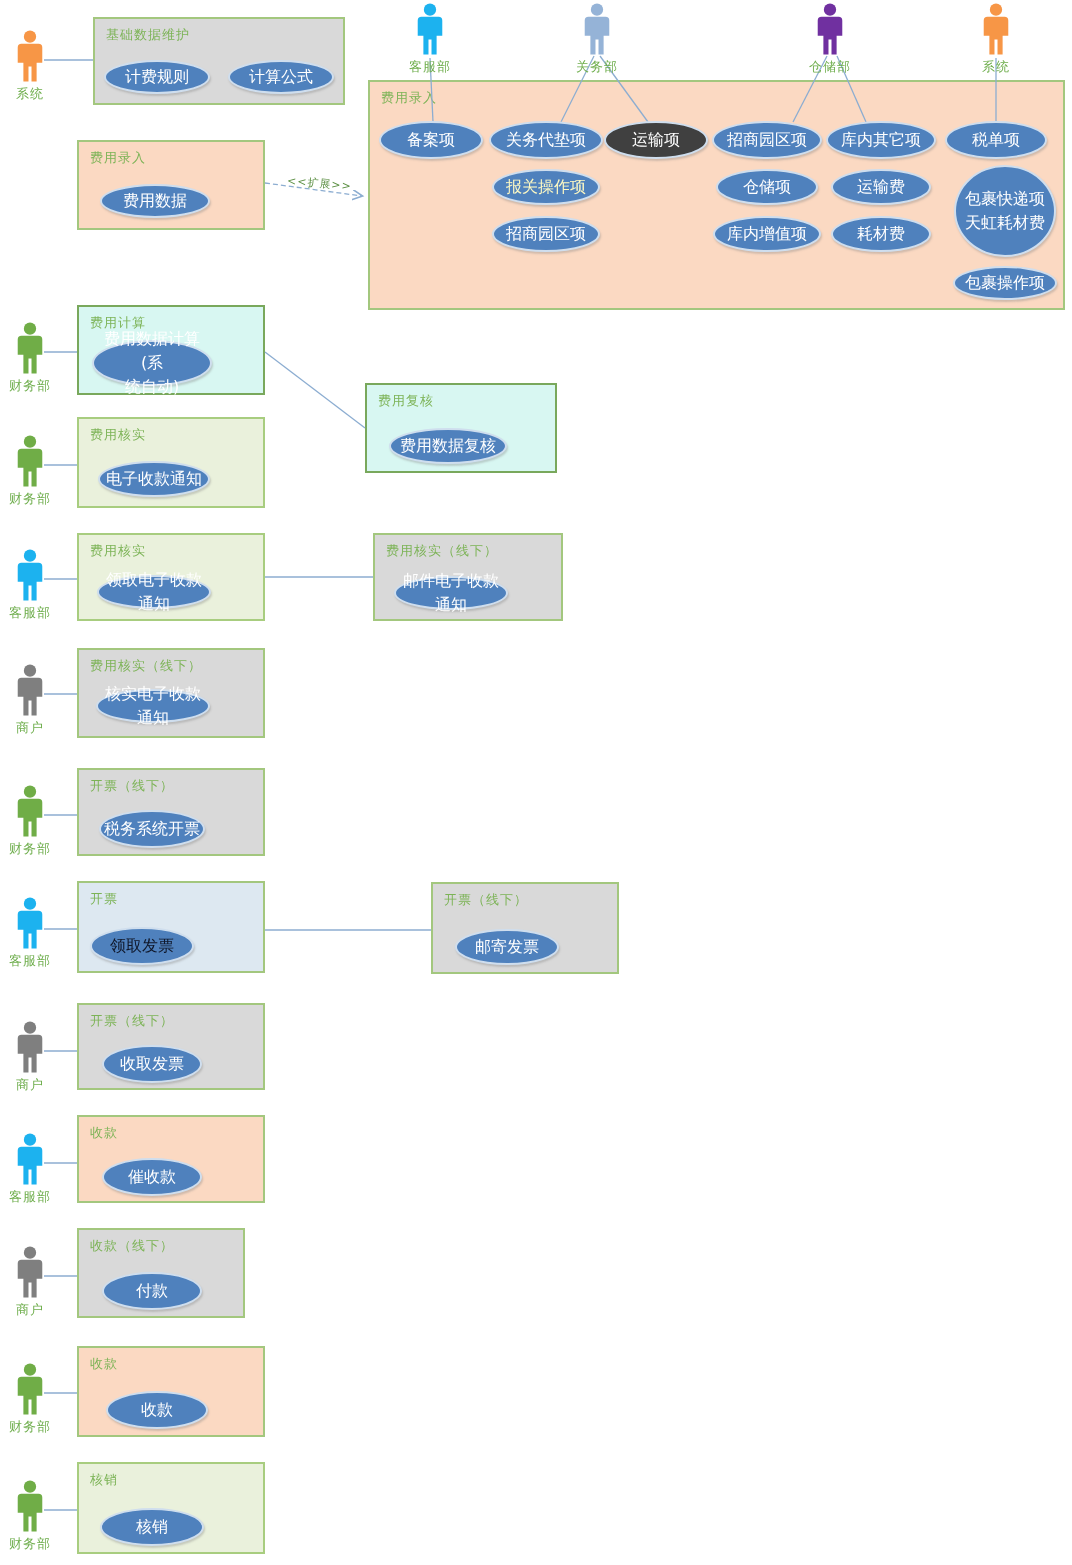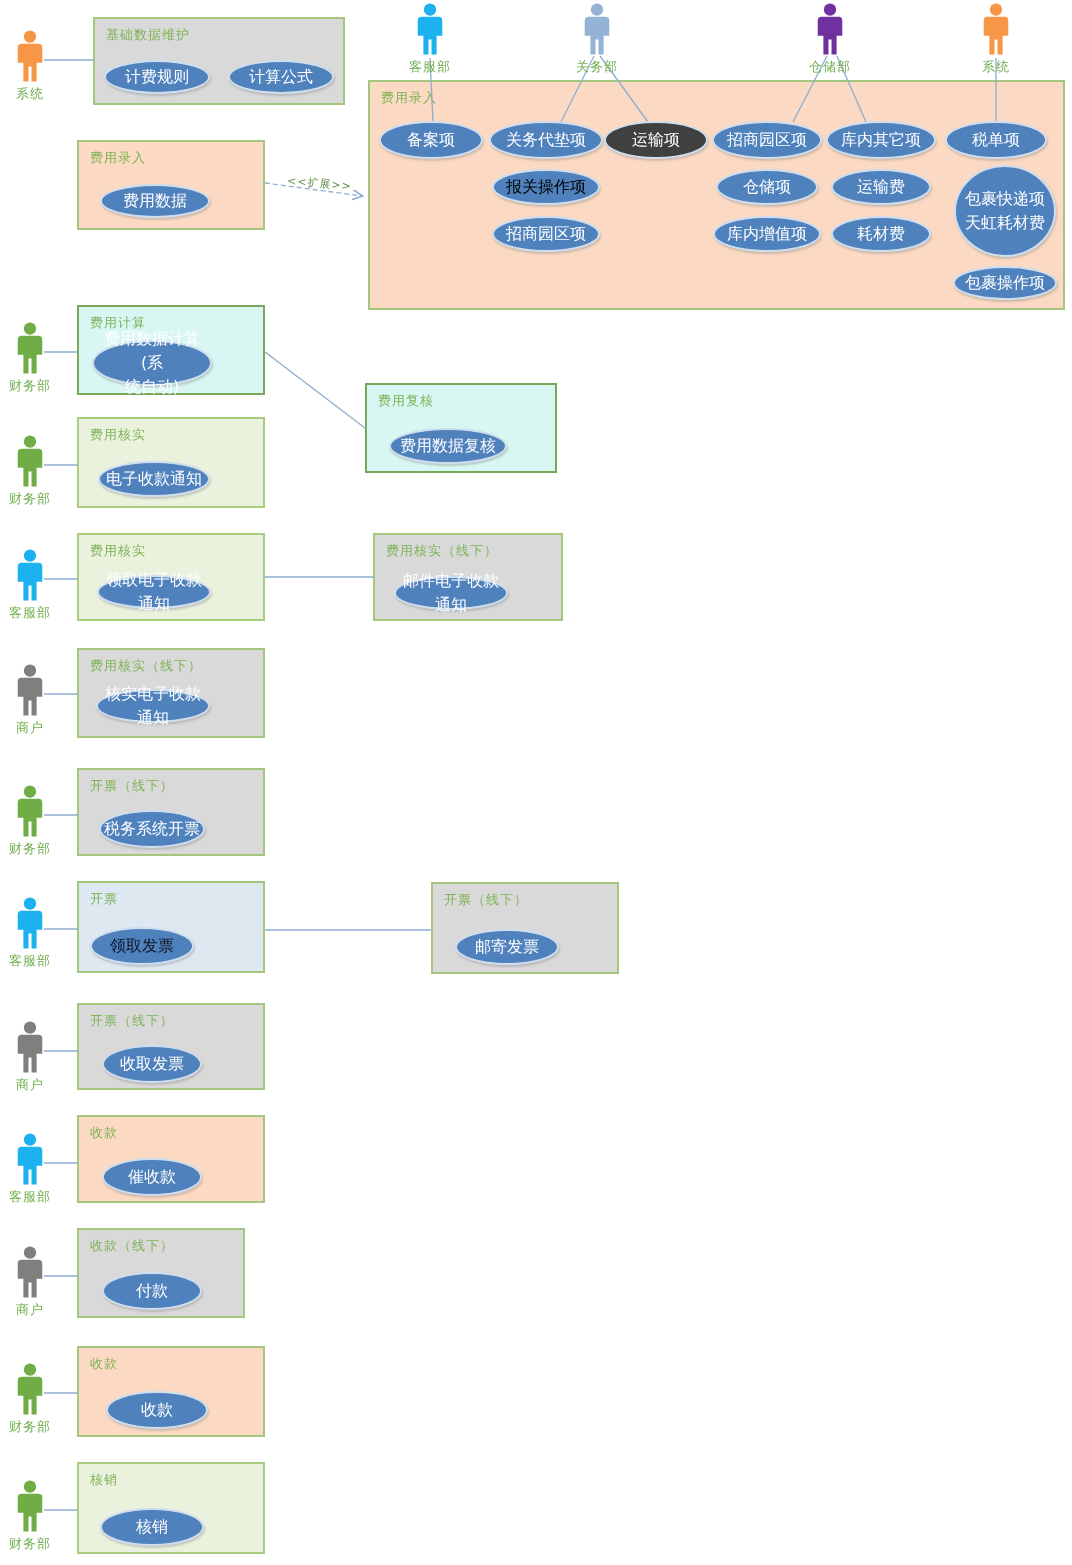--- a/index.html
+++ b/index.html
@@ -41,21 +41,21 @@
     <div class="uc" style="left: 100px; top: 184px; width: 110px; height: 34px; background: rgb(79, 129, 189); border: 2px solid rgb(207, 222, 238); color: rgb(255, 255, 255);">费用数据</div>
     <div class="box" style="left: 368px; top: 80px; width: 697px; height: 230px; background: rgb(251, 217, 194); border-color: rgb(163, 199, 126);">
       <span class="box-title" style="color: rgb(124, 179, 86);">费用录入</span>
     </div>
     <div class="uc" style="left: 379px; top: 121px; width: 104px; height: 38px; background: rgb(79, 129, 189); border: 2px solid rgb(207, 222, 238); color: rgb(255, 255, 255);">备案项</div>
     <div class="uc" style="left: 489px; top: 121px; width: 114px; height: 38px; background: rgb(79, 129, 189); border: 2px solid rgb(207, 222, 238); color: rgb(255, 255, 255);">关务代垫项</div>
     <div class="uc" style="left: 604px; top: 121px; width: 104px; height: 38px; background: #404040; border: 2px solid rgb(207, 222, 238); color: rgb(255, 255, 255);">运输项</div>
     <div class="uc" style="left: 712px; top: 121px; width: 110px; height: 38px; background: rgb(79, 129, 189); border: 2px solid rgb(207, 222, 238); color: rgb(255, 255, 255);">招商园区项</div>
     <div class="uc" style="left: 826px; top: 121px; width: 110px; height: 38px; background: rgb(79, 129, 189); border: 2px solid rgb(207, 222, 238); color: rgb(255, 255, 255);">库内其它项</div>
     <div class="uc" style="left: 945px; top: 121px; width: 102px; height: 38px; background: rgb(79, 129, 189); border: 2px solid rgb(207, 222, 238); color: rgb(255, 255, 255);">税单项</div>
-    <div class="uc" style="left: 492px; top: 169px; width: 108px; height: 36px; background: rgb(79, 129, 189); border: 2px solid rgb(207, 222, 238); color: #000000;">报关操作项</div>
+    <div class="uc" style="left: 492px; top: 169px; width: 108px; height: 36px; background: rgb(79, 129, 189); border: 2px solid rgb(207, 222, 238); color: #fef9c3;">报关操作项</div>
     <div class="uc" style="left: 716px; top: 169px; width: 102px; height: 36px; background: rgb(79, 129, 189); border: 2px solid rgb(207, 222, 238); color: rgb(255, 255, 255);">仓储项</div>
     <div class="uc" style="left: 831px; top: 169px; width: 100px; height: 36px; background: rgb(79, 129, 189); border: 2px solid rgb(207, 222, 238); color: rgb(255, 255, 255);">运输费</div>
     <div class="uc" style="left: 954px; top: 165px; width: 102px; height: 92px; background: rgb(79, 129, 189); border: 2px solid rgb(207, 222, 238); color: rgb(255, 255, 255);">包裹快递项
 天虹耗材费</div>
     <div class="uc" style="left: 492px; top: 216px; width: 108px; height: 36px; background: rgb(79, 129, 189); border: 2px solid rgb(207, 222, 238); color: rgb(255, 255, 255);">招商园区项</div>
     <div class="uc" style="left: 713px; top: 216px; width: 108px; height: 36px; background: rgb(79, 129, 189); border: 2px solid rgb(207, 222, 238); color: rgb(255, 255, 255);">库内增值项</div>
     <div class="uc" style="left: 831px; top: 216px; width: 100px; height: 36px; background: rgb(79, 129, 189); border: 2px solid rgb(207, 222, 238); color: rgb(255, 255, 255);">耗材费</div>
     <div class="uc" style="left: 953px; top: 266px; width: 104px; height: 34px; background: rgb(79, 129, 189); border: 2px solid rgb(207, 222, 238); color: rgb(255, 255, 255);">包裹操作项</div>
     <div class="box" style="left: 77px; top: 305px; width: 188px; height: 90px; background: rgb(216, 247, 242); border-color: rgb(121, 168, 92);">
       <span class="box-title" style="color: rgb(124, 179, 86);">费用计算</span>

